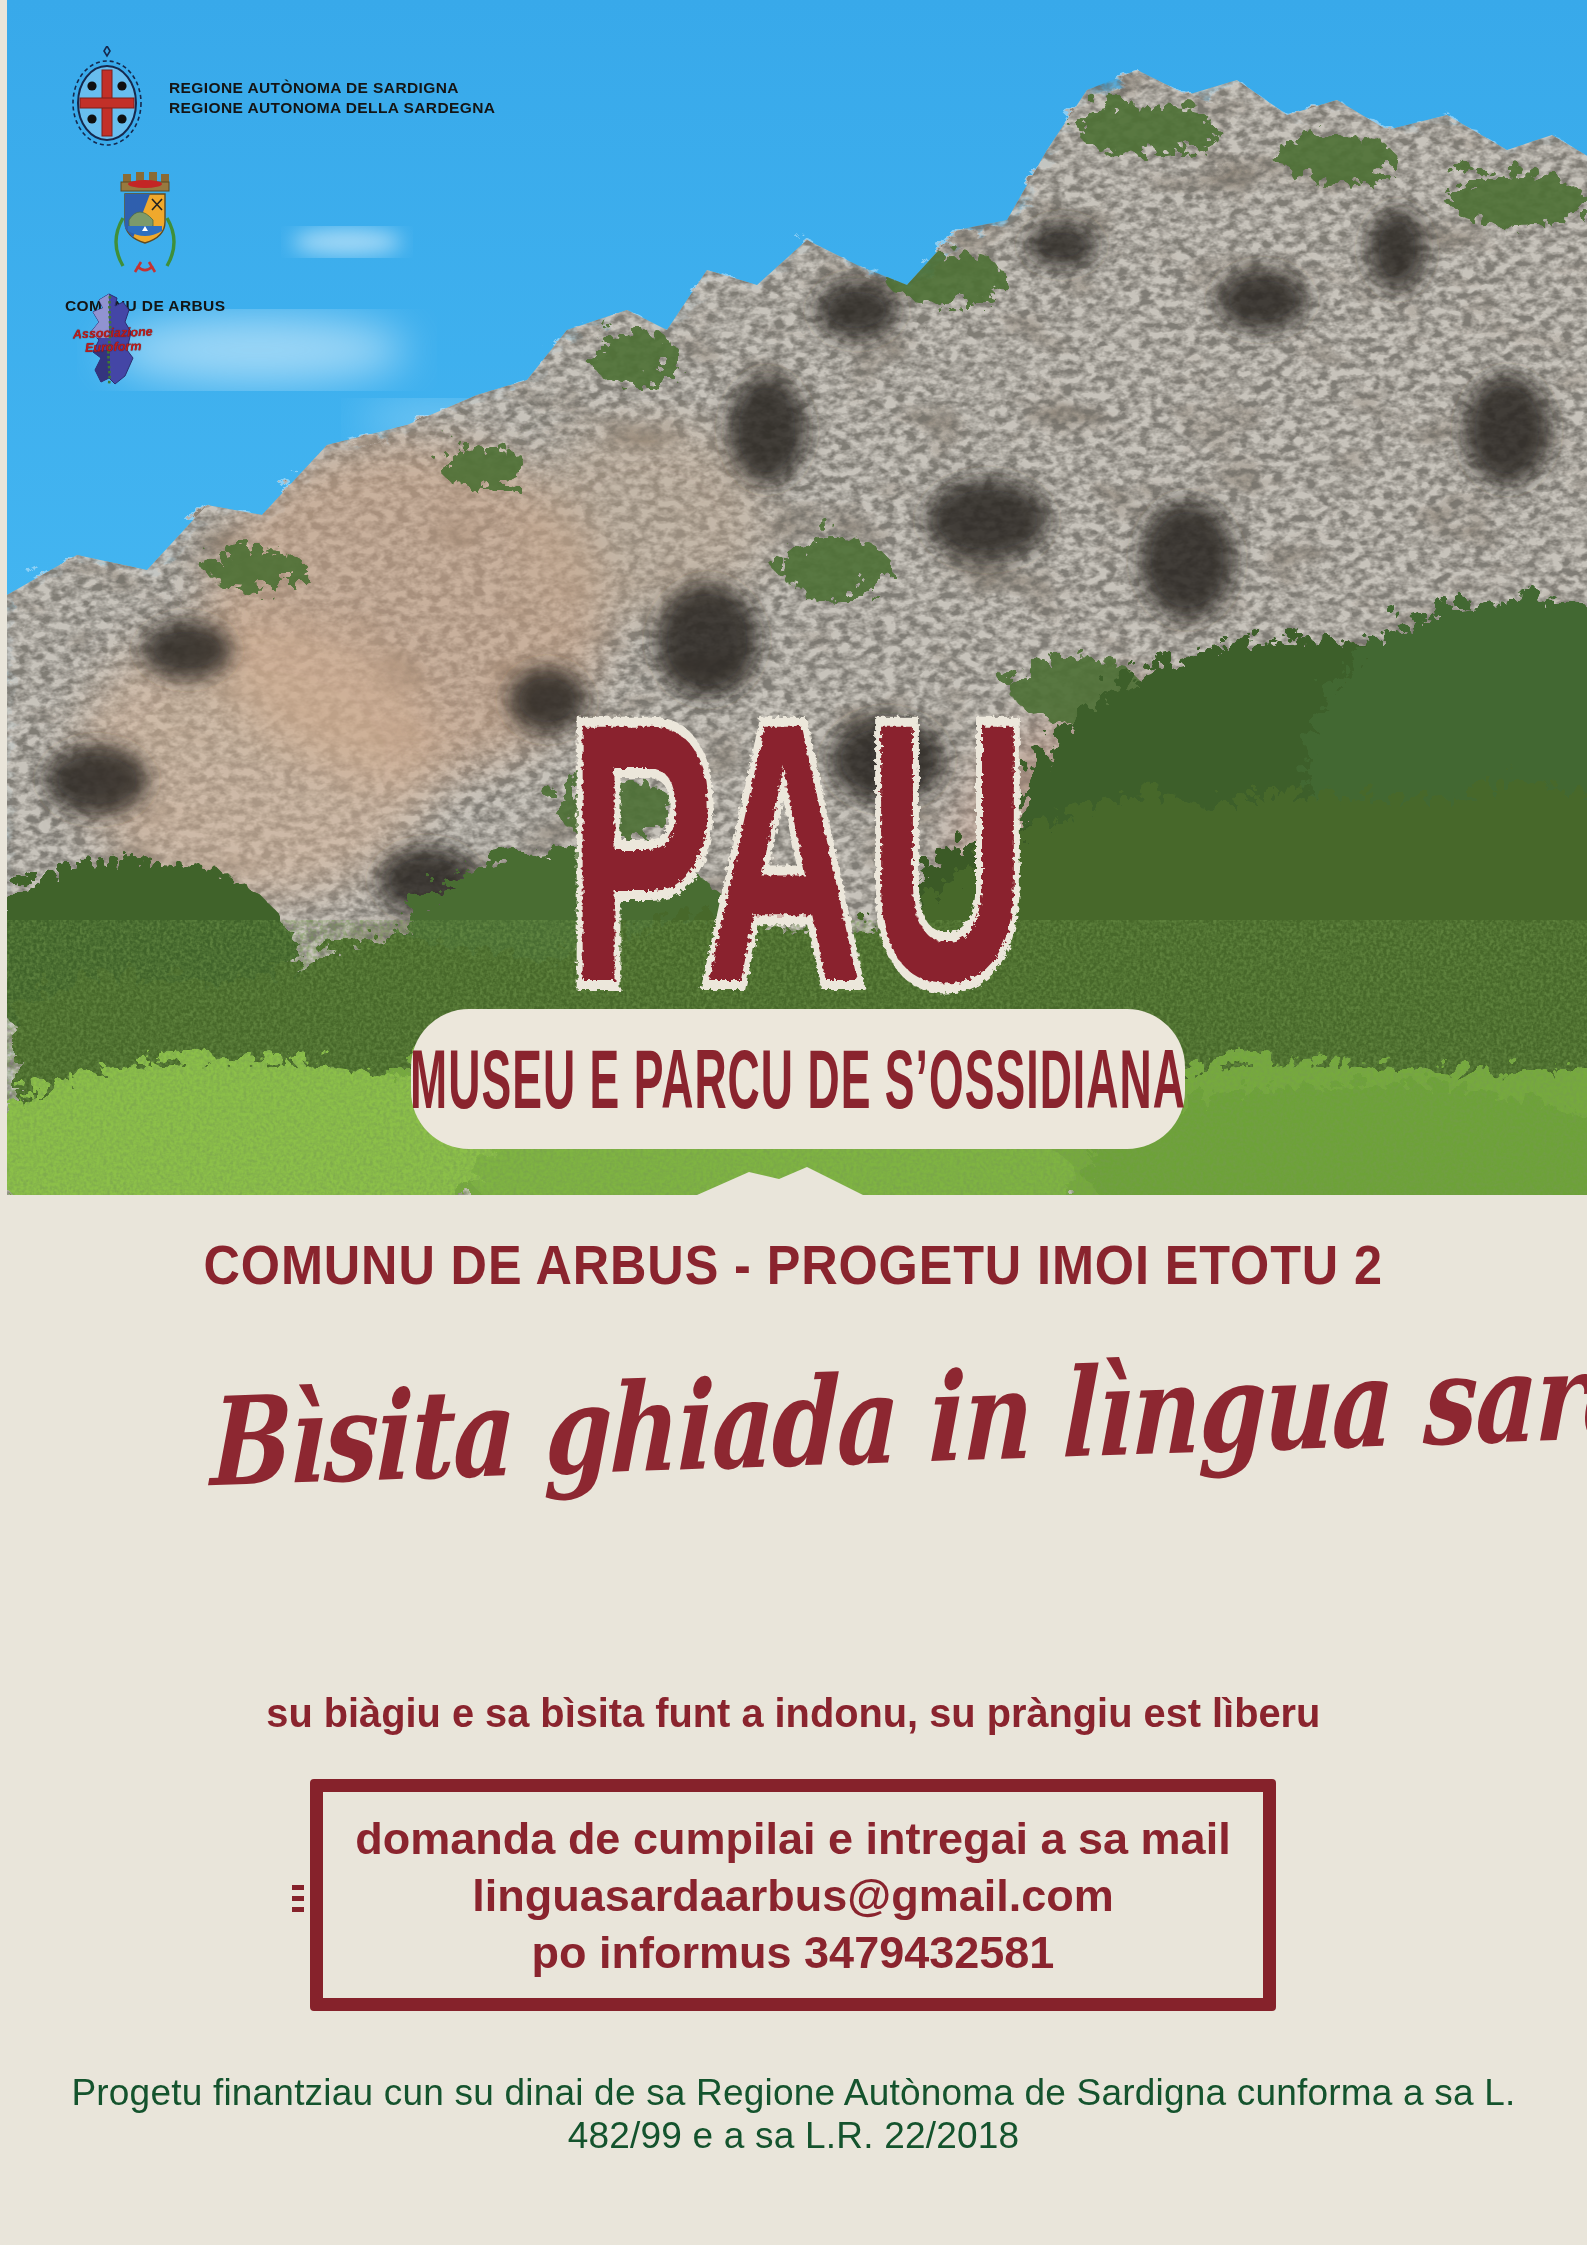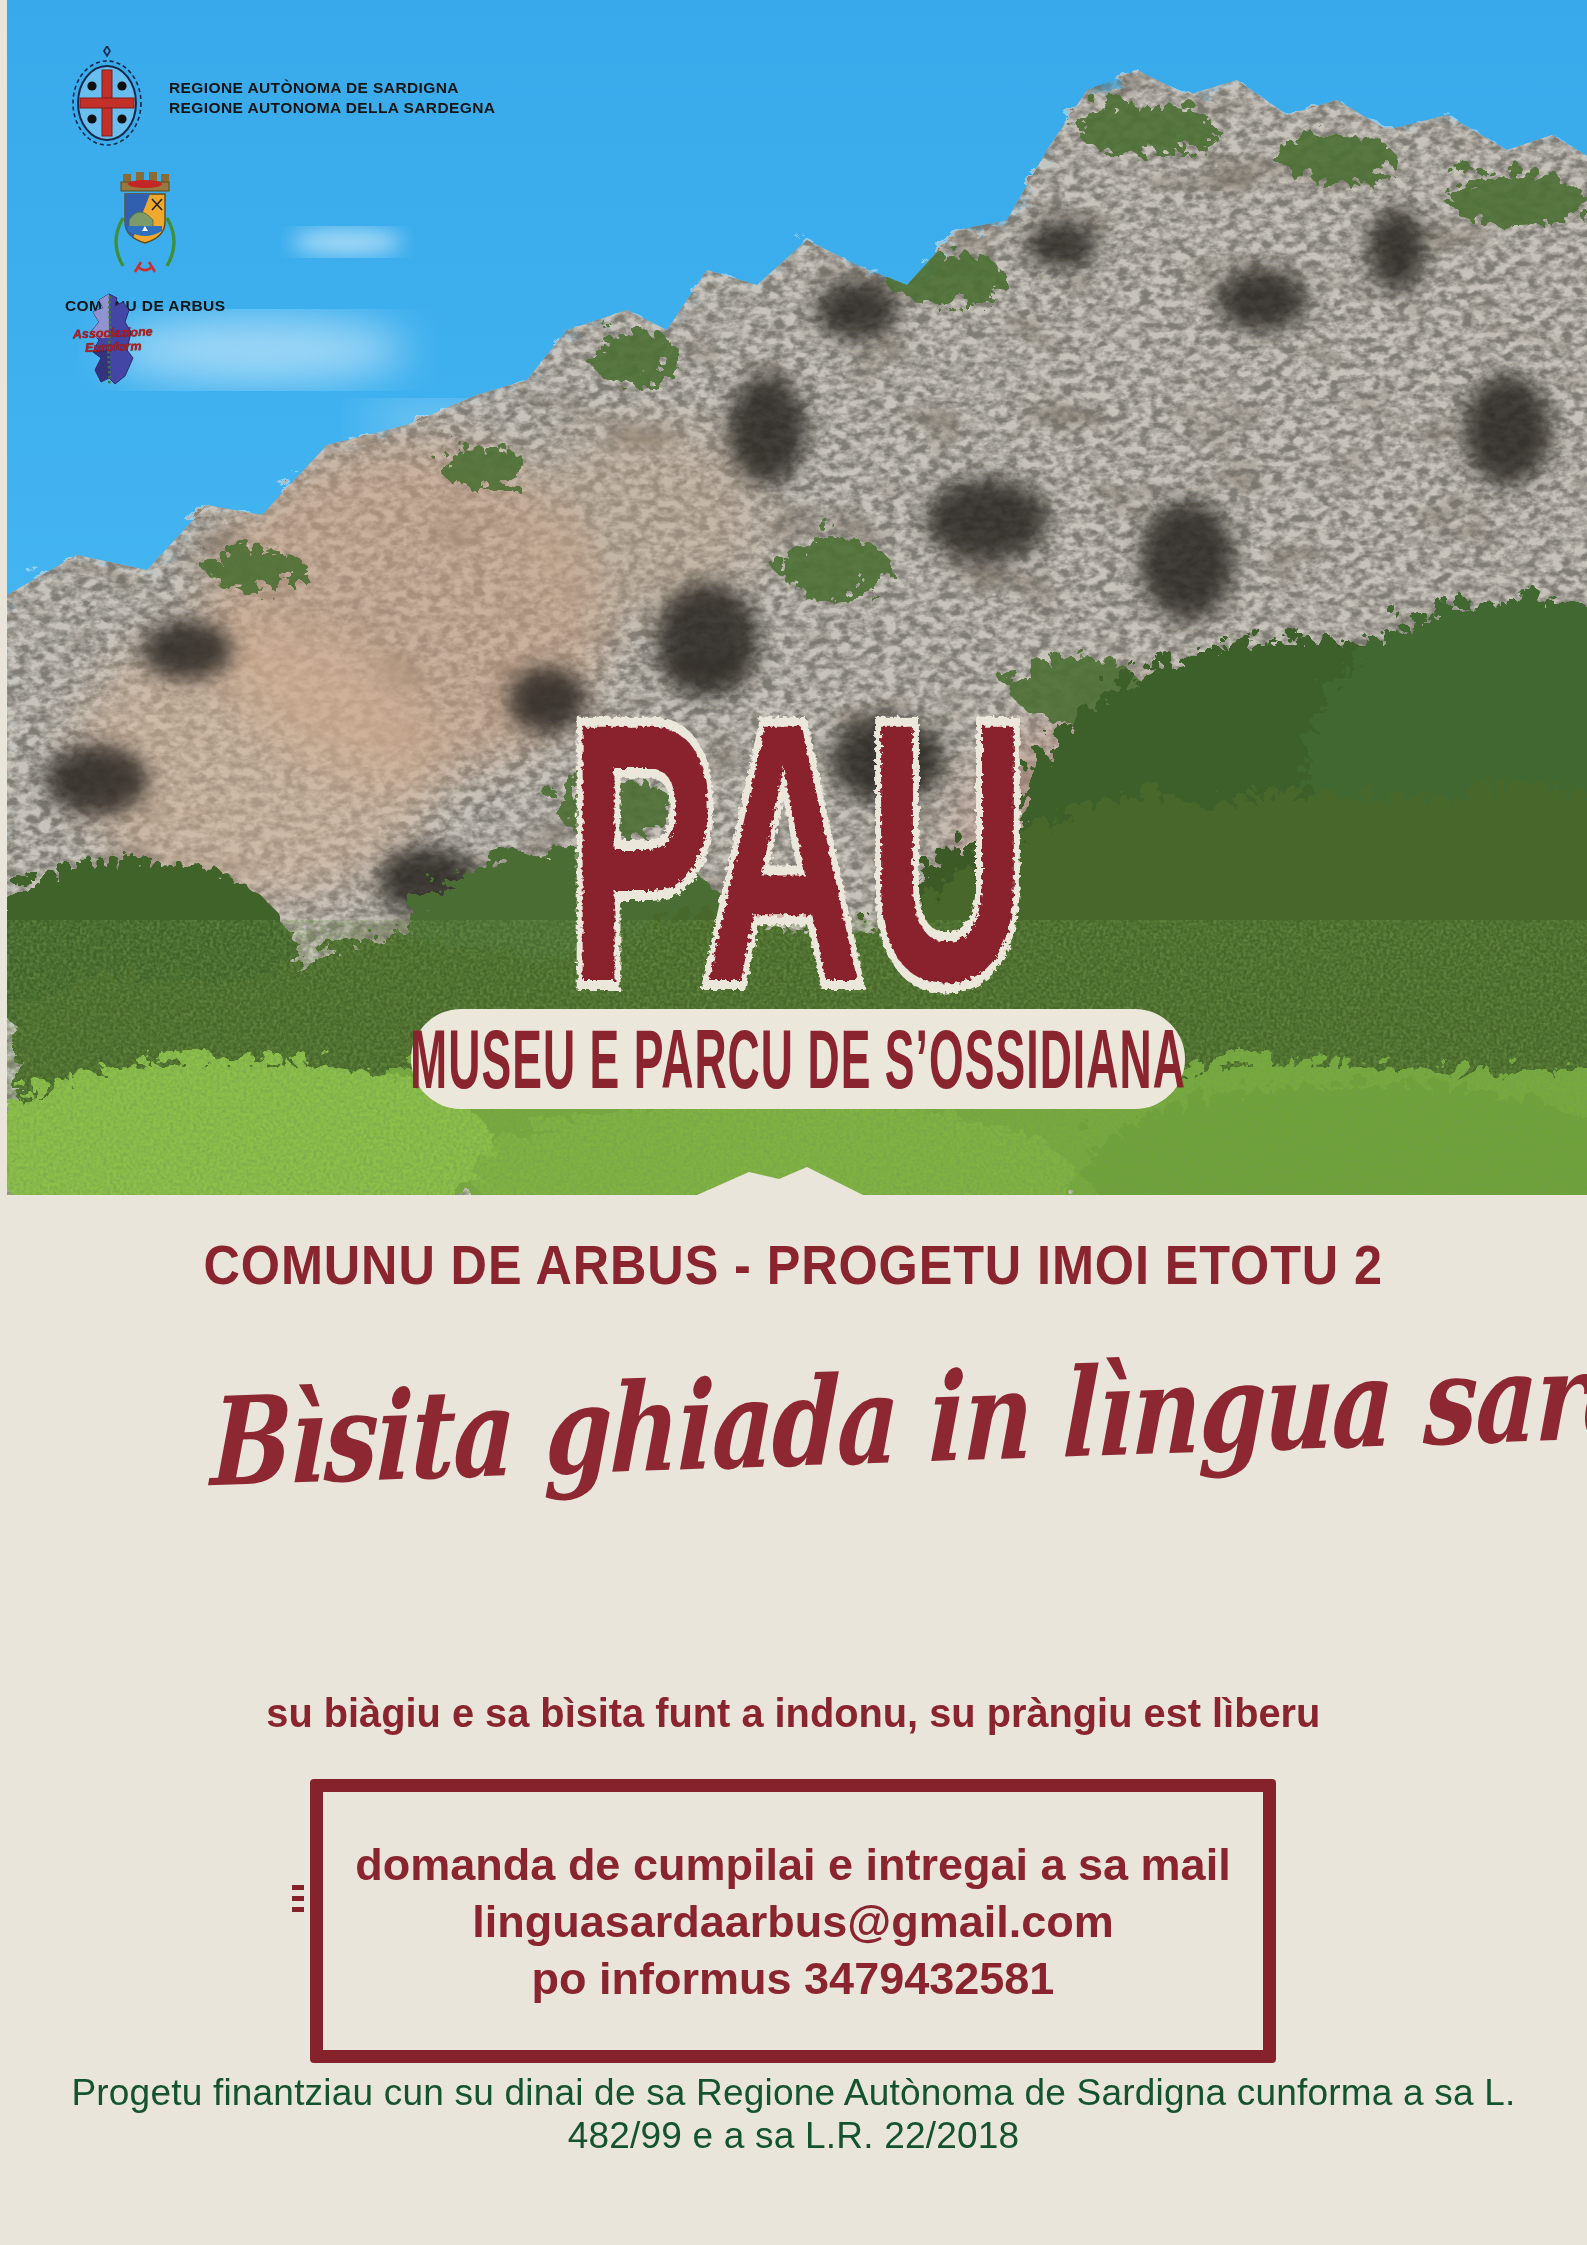--- a/index.html
+++ b/index.html
@@ -18,21 +18,21 @@
   .logo-3{left:72px;top:292px;}
   .logo-text{color:#141414;font-weight:bold;font-size:15.5px;line-height:20px;letter-spacing:.4px;}
   .euroform-wrap{position:relative;width:62px;height:94px;}
   .euroform-text{
     position:absolute;left:-12px;top:34px;width:92px;text-align:center;
     font-style:italic;font-weight:bold;font-size:12.5px;line-height:14px;
     color:#bb1d1d;text-shadow:0 0 1px #4a0d0d;transform:rotate(-2deg);
   }
   
   .banner{
-    position:absolute;left:404px;top:1009px;width:774px;height:100px;
+    position:absolute;left:404px;top:1009px;width:774px;height:140px;
     background:#ece7db;border-radius:58px;
     display:flex;align-items:center;justify-content:center;
   }
   .banner-label{
     display:inline-block;transform:scaleX(.53);transform-origin:center;
     font-weight:bold;font-size:84px;letter-spacing:2px;color:#8a242e;white-space:nowrap;
   }
   
   .content{position:absolute;left:0;top:1195px;width:1587px;height:1050px;}
   .center-line{position:absolute;left:0;width:1587px;text-align:center;white-space:nowrap;}
@@ -45,21 +45,21 @@
     font-family:"DejaVu Serif",serif;font-style:italic;font-weight:bold;
     font-size:122px;color:#8d2731;letter-spacing:-2px;
   }
   .date-line{top:340px;}
   .date-line span{display:inline-block;transform:scaleX(.95);font-weight:bold;font-size:75px;
     letter-spacing:2px;color:#8a242e;}
   .info-line{top:495px;}
   .info-line span{display:inline-block;transform:scaleX(.97);font-weight:bold;font-size:41px;
     color:#8a242e;}
   .mail-box{
-    position:absolute;left:310px;top:584px;width:966px;height:284px;
+    position:absolute;left:310px;top:584px;width:966px;height:232px;
     border:13px solid #86222b;border-radius:4px;box-sizing:border-box;
     display:flex;flex-direction:column;align-items:center;justify-content:center;
   }
   .mail-box .box-line{font-weight:bold;font-size:45px;line-height:57px;color:#8a242e;white-space:nowrap;}
   .brush-tick{
     position:absolute;left:292px;top:690px;width:12px;height:30px;
     background:repeating-linear-gradient(#86222b 0 5px,transparent 5px 11px);
   }
   .footer-note{top:876px;}
   .footer-note .fl{display:block;font-size:37px;line-height:43px;color:#14532d;letter-spacing:.2px;}

